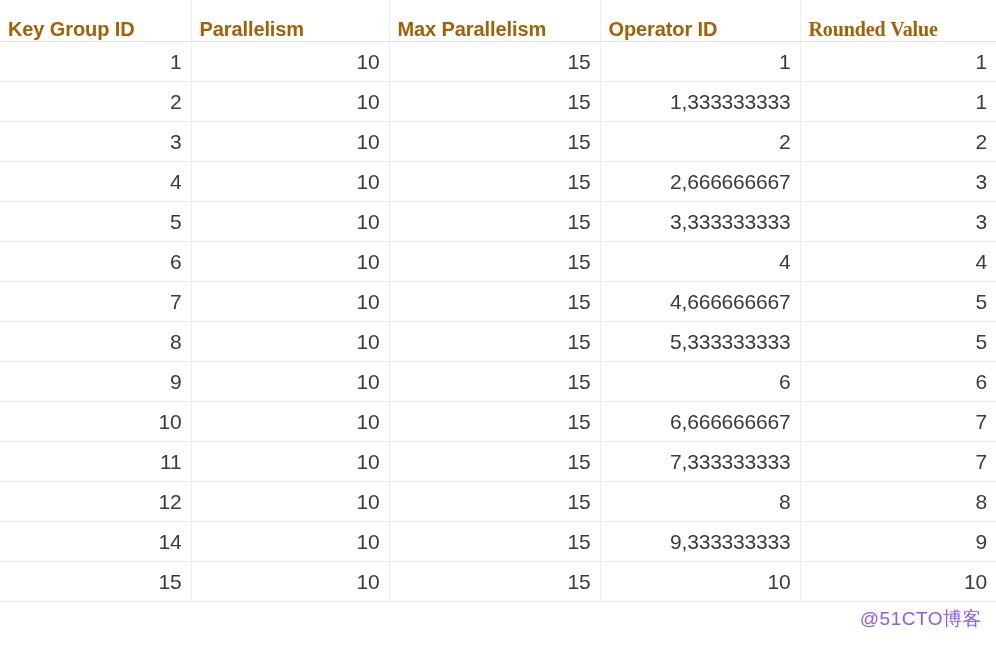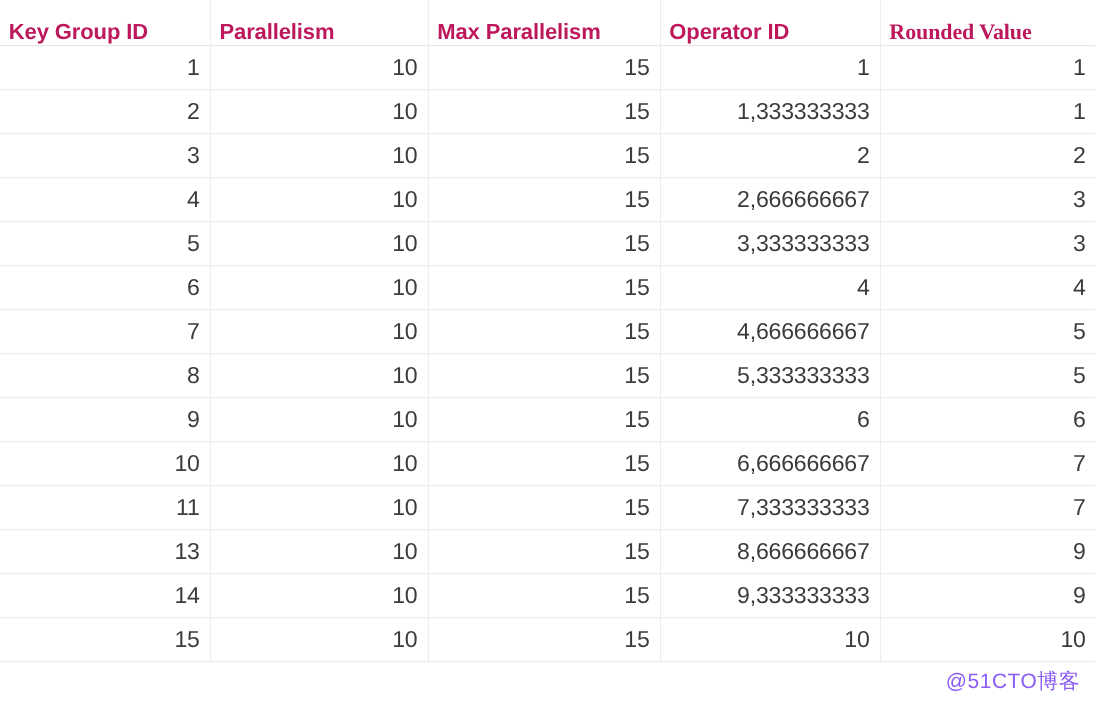--- a/index.html
+++ b/index.html
@@ -35,21 +35,21 @@
   table.grid col.c2 { width: 211px; }
   table.grid col.c3 { width: 200px; }
   table.grid col.c4 { width: 196px; }
 
   thead th {
     height: 33px;
     box-sizing: border-box;
     padding: 18px 8px 0 8px;
     font-size: 20px;
     font-weight: bold;
-    color: #be185d;
+    color: #a16207;
     text-align: left;
     vertical-align: middle;
     background: #ffffff;
     border-bottom: 1px solid #e4e4e4;
     border-right: 1px solid #eceded;
     white-space: nowrap;
     overflow: hidden;
     letter-spacing: -0.1px;
   }
   thead th.last { border-right: none; font-family: Liberation Serif, serif; }
@@ -178,25 +178,25 @@
           <td class="last">7</td>
         </tr>
         <tr>
           <td>11</td>
           <td>10</td>
           <td>15</td>
           <td>7,333333333</td>
           <td class="last">7</td>
         </tr>
         <tr>
-          <td>13</td>
-          <td>10</td>
-          <td>15</td>
-          <td>8,666666667</td>
-          <td class="last">9</td>
+          <td>12</td>
+          <td>10</td>
+          <td>15</td>
+          <td>8</td>
+          <td class="last">8</td>
         </tr>
         <tr>
           <td>14</td>
           <td>10</td>
           <td>15</td>
           <td>9,333333333</td>
           <td class="last">9</td>
         </tr>
         <tr>
           <td>15</td>

